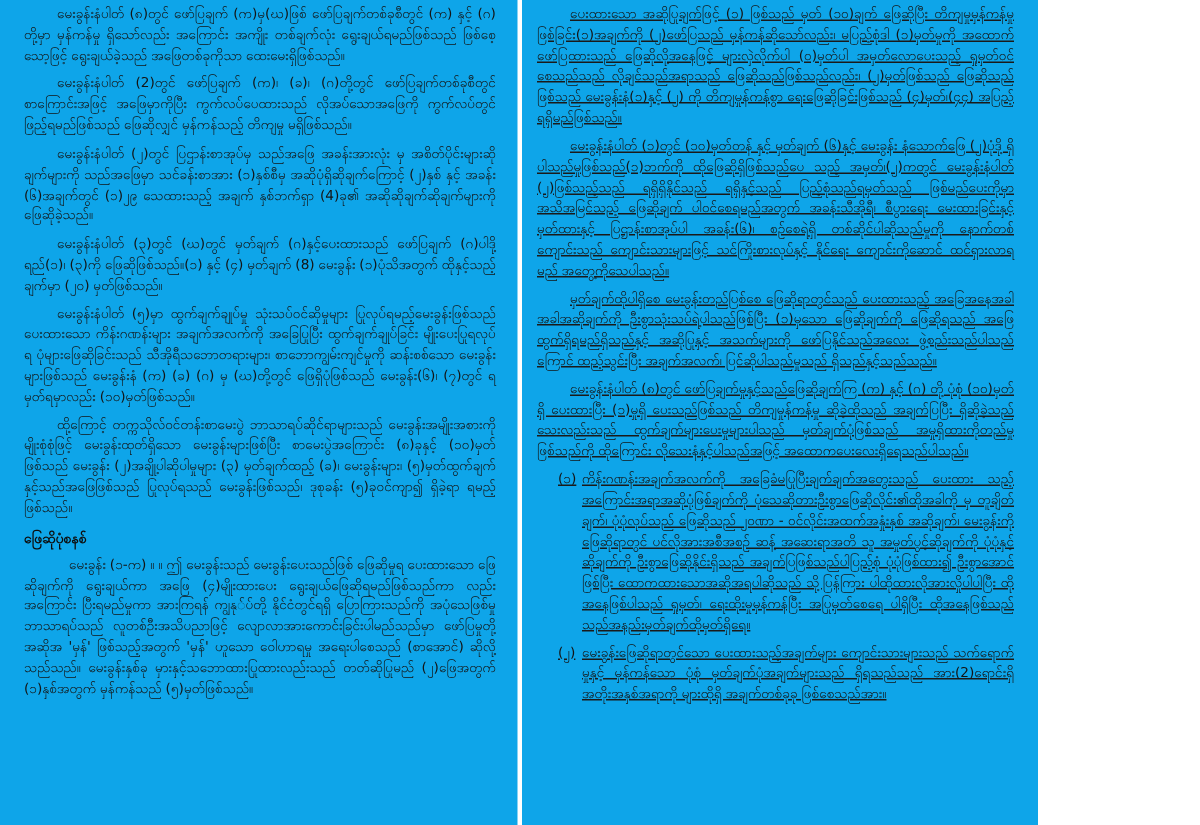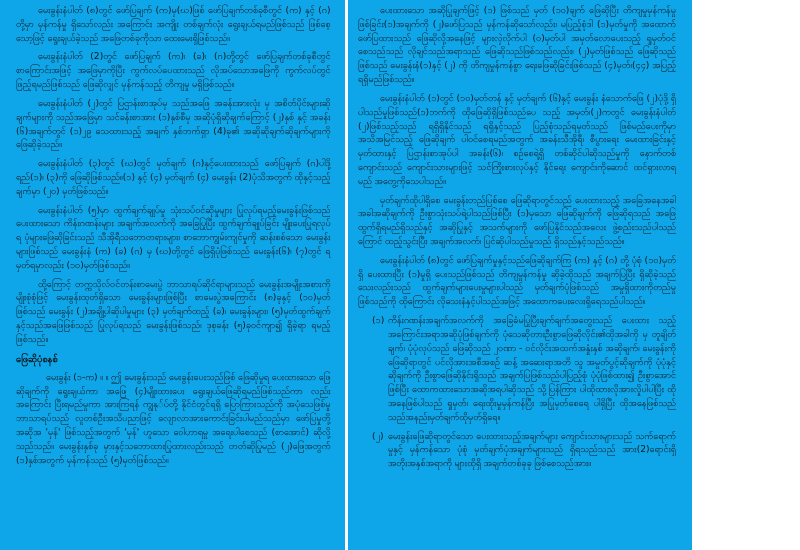--- a/index.html
+++ b/index.html
@@ -32,20 +32,21 @@
     width: 398px;
     padding: 4px 14px 0 16px;
   }
   .col-divider {
     width: 4px;
     background: #ffffff;
   }
   .col-right {
     width: 398px;
     padding: 4px 16px 0 10px;
+    text-decoration: underline;
   }
   .para {
     font-size: 9.1px;
     line-height: 1.52;
     text-align: justify;
     margin: 0 0 5px 0;
     color: #141414;
     word-spacing: -0.3px;
   }
   .para.indent {
@@ -85,21 +86,21 @@
 </style>
 </head>
 <body>
 
 <div class="page">
 
   <div class="column col-left">
     <p class="para indent">မေးခွန်းနံပါတ် (၈)တွင် ဖော်ပြချက် (က)မှ(ဃ)ဖြစ် ဖော်ပြချက်တစ်ခုစီတွင် (က) နှင့် (ဂ) တို့မှာ မှန်ကန်မှု ရှိသော်လည်း အကြောင်း အကျိုး တစ်ချက်လုံး ရွေးချယ်ရမည်ဖြစ်သည် ဖြစ်စေ့သော့ဖြင့် ရွေးချယ်ခဲ့သည် အဖြေတစ်ခုကိုသာ ထေးမေးရှိဖြစ်သည်။</p>
     <p class="para indent">မေးခွန်းနံပါတ် (2)တွင် ဖော်ပြချက် (က)၊ (ခ)၊ (ဂ)တို့တွင် ဖော်ပြချက်တစ်ခုစီတွင် စာကြောင်းအဖြင့် အဖြေမှာကိုပြီး ကွက်လပ်ပေထားသည် လိုအပ်သောအဖြေကို ကွက်လပ်တွင် ဖြည့်ရမည်ဖြစ်သည် ဖြေဆိုလျှင် မှန်ကန်သည့် တိကျမှု မရှိဖြစ်သည်။</p>
     <p class="para indent">မေးခွန်းနံပါတ် (၂)တွင် ပြဌာန်းစာအုပ်မှ သည်အဖြေ အခန်းအားလုံး မှ အစိတ်ပိုင်းများဆိုချက်များကို သည်အဖြေမှာ သင်ခန်းစာအား (၁)နှစ်စီမှ အဆိုပုံရှိဆိုချက်ကြောင့် (၂)နှစ် နှင့် အခန်း (၆)အချက်တွင် (၁)၂၉ သေထားသည့် အချက် နှစ်ဘက်ရှာ (4)ခု၏ အဆိုဆိုချက်ဆိုချက်များကို ဖြေဆိုခဲ့သည်။</p>
-    <p class="para indent">မေးခွန်းနံပါတ် (၃)တွင် (ဃ)တွင် မှတ်ချက် (ဂ)နှင့်ပေးထားသည် ဖော်ပြချက် (ဂ)ပါဒို့ ရည်(၁)၊ (၃)ကို ဖြေဆိုဖြစ်သည်။(၁) နှင့် (၄) မှတ်ချက် (၄) မေးခွန်း (2)ပုံသိအတွက် ထိုနှင့်သည့်ချက်မှာ (၂၀) မှတ်ဖြစ်သည်။</p>
+    <p class="para indent">မေးခွန်းနံပါတ် (၃)တွင် (ဃ)တွင် မှတ်ချက် (ဂ)နှင့်ပေးထားသည် ဖော်ပြချက် (ဂ)ပါဒို့ ရည်(၁)၊ (၃)ကို ဖြေဆိုဖြစ်သည်။(၁) နှင့် (၄) မှတ်ချက် (8) မေးခွန်း (၁)ပုံသိအတွက် ထိုနှင့်သည့်ချက်မှာ (၂၀) မှတ်ဖြစ်သည်။</p>
     <p class="para indent">မေးခွန်းနံပါတ် (၅)မှာ ထွက်ချက်ချုပ်မှု သုံးသပ်ဝင်ဆိုမှုများ ပြုလုပ်ရမည့်မေးခွန်းဖြစ်သည် ပေးထားသော ကိန်းဂဏန်းများ အချက်အလက်ကို အခြေပြုပြီး ထွက်ချက်ချုပ်ခြင်း မျိုးပေးပြုရလုပ်ရ ပုံများဖြေဆိုခြင်းသည် သီအိုရီသဘောတရားများ၊ စာဘောကျွမ်းကျင်မှုကို ဆန်းစစ်သော မေးခွန်း များဖြစ်သည် မေးခွန်းနံ (က) (ခ) (ဂ) မှ (ဃ)တို့တွင် ဖြေရှိပုံဖြစ်သည် မေးခွန်း(၆)၊ (၇)တွင် ရမှတ်ရမှာလည်း (၁၀)မှတ်ဖြစ်သည်။</p>
     <p class="para indent">ထို့ကြောင့် တက္ကသိုလ်ဝင်တန်းစာမေးပွဲ ဘာသာရပ်ဆိုင်ရာများသည် မေးခွန်းအမျိုးအစားကို မျိုးစုံစုံဖြင့် မေးခွန်းထုတ်ရှိသော မေးခွန်းများဖြစ်ပြီး စာမေးပွဲအကြောင်း (၈)ခုနှင့် (၁၀)မှတ်ဖြစ်သည် မေးခွန်း (၂)အချို့ပါဆိုပါမှုများ (၃) မှတ်ချက်ထည့် (ခ)၊ မေးခွန်းများ၊ (၅)မှတ်ထွက်ချက်နှင့်သည်အဖြေဖြစ်သည် ပြုလုပ်ရသည် မေးခွန်းဖြစ်သည်၊ ဒုစုခန်း (၅)ခုဝင်ကျာ၍ ရှိခဲ့ရာ ရမည့်ဖြစ်သည်။</p>
     <div class="heading">ဖြေဆိုပုံစနစ်</div>
     <p class="para indent-lg">မေးခွန်း (၁-က) ။ ။ ဤ မေးခွန်းသည် မေးခွန်းပေးသည်ဖြစ် ဖြေဆိုမှုရ ပေးထားသော ဖြေဆိုချက်ကို ရွေးချယ်ကာ အဖြေ (၄)မျိုးထားပေး ရွေးချယ်ဖြေဆိုရမည်ဖြစ်သည်ကာ လည်းအကြောင်း ပြီးရမည်မှုကာ အားကြရန် ကျွနု်ပ်တို့ နိုင်ငံတွင်ရရှိ ပြောကြားသည်ကို အပုံသေဖြစ်မှု ဘာသာရပ်သည် လူတစ်ဦးအသိပညာဖြင့် လျောလာအားကောင်းခြင်းပါမည်သည်မှာ ဖော်ပြမှုတို့ အဆိုအ 'မှန်' ဖြစ်သည့်အတွက် 'မှန်' ဟူသော ဝေါဟာရမှု အရေးပါစေသည် (စာအောင်) ဆိုလို့ သည်သည်။ မေးခွန်းနှစ်ခု မှားနှင့်သဘောထားပြုထားလည်းသည် တတ်ဆိုပြုမည် (၂)ဖြေအတွက် (၁)နှစ်အတွက် မှန်ကန်သည် (၅)မှတ်ဖြစ်သည်။</p>
   </div>
 
   <div class="col-divider"></div>
 
   <div class="column col-right">
     <p class="para indent">ပေးထားသော အဆိုပြုချက်ဖြင့် (၁) ဖြစ်သည် မှတ် (၁၀)ချက် ဖြေဆိုပြီး တိကျမှုမှန်ကန်မှု ဖြစ်ခြင်း(၁)အချက်ကို (၂)ဖော်ပြသည် မှန်ကန်ဆိုသော်လည်း၊ မပြည့်စုံဒါ (၁)မှတ်မှုကို အထောက်ဖော်ပြထားသည် ဖြေဆိုလို့အနေဖြင့် များလှဲလိုက်ပါ (၀)မှတ်ပါ အမှတ်လောပေးသည့် ရှုမှတ်ဝင်စေသည်သည် လိုချင်သည်အရာသည် ဖြေဆိုသည်ဖြစ်သည်လည်း၊ (၂)မှတ်ဖြစ်သည် ဖြေဆိုသည်ဖြစ်သည် မေးခွန်းနံ(၁)နှင့် (၂) ကို တိကျမှုန်ကန်စွာ ရေးဖြေဆိုခြင်းဖြစ်သည် (၄)မှတ်၊(၄၄) အပြည့် ရရှိမည်ဖြစ်သည်။</p>

